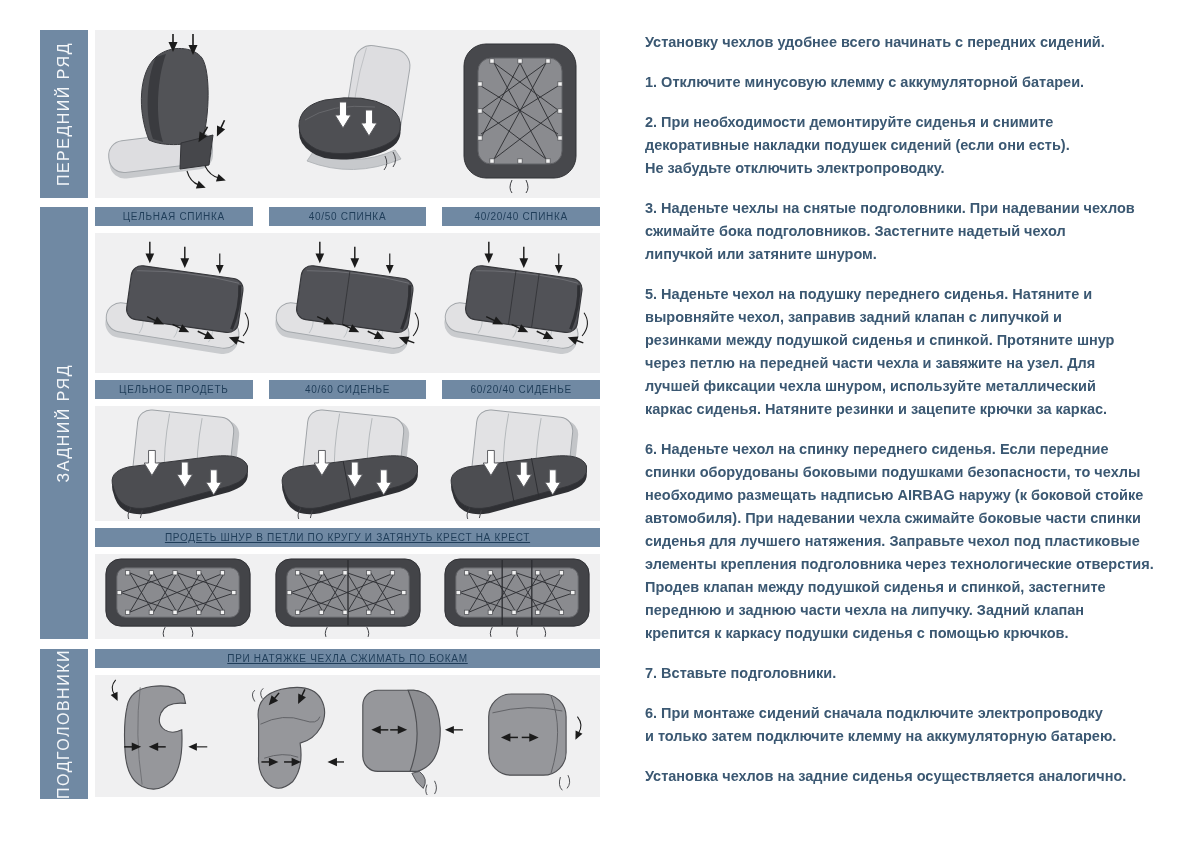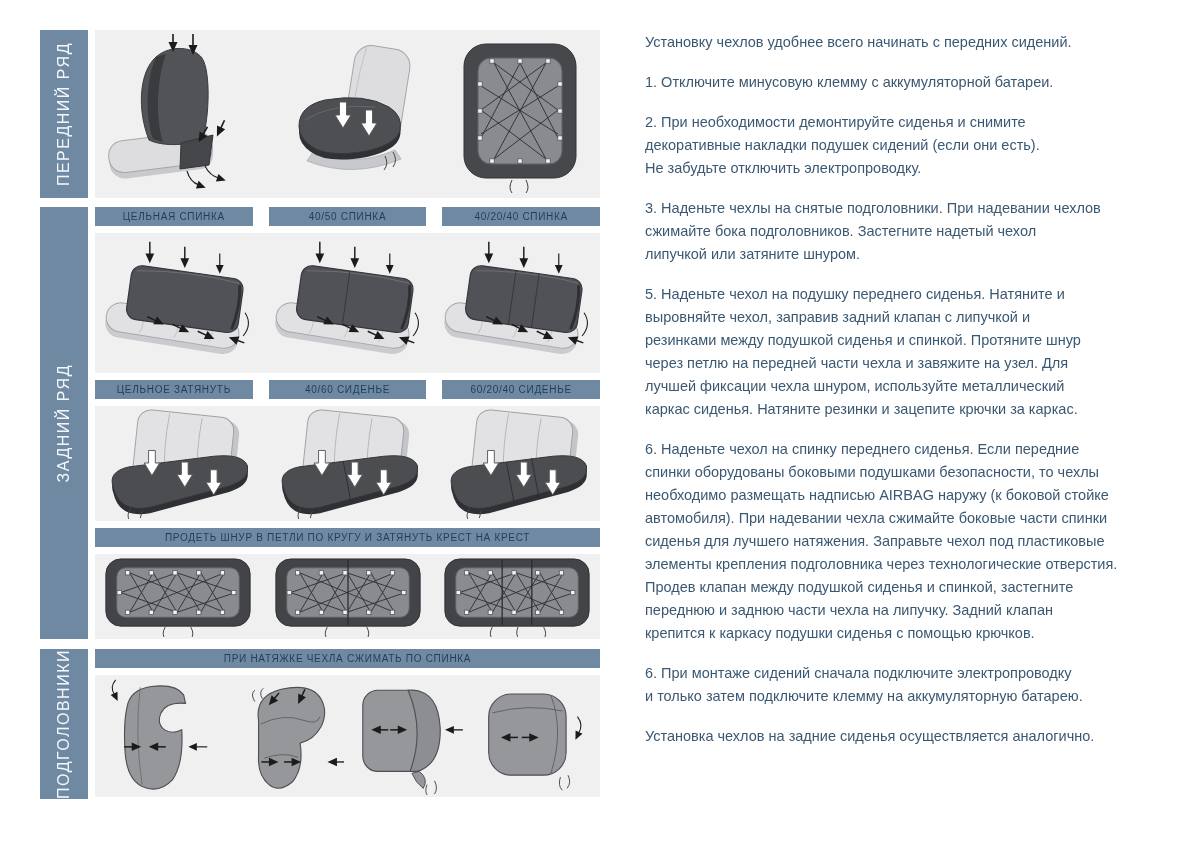--- a/index.html
+++ b/index.html
@@ -14,30 +14,30 @@
           align-items:center; justify-content:center; }
   .side span { writing-mode:vertical-rl; transform:rotate(180deg);
                color:#f3f6f9; font-size:16px; letter-spacing:1.5px; white-space:nowrap; }
   .content { width:505px; display:flex; flex-direction:column; }
   .content > * { margin-bottom:7px; }
   .content > *:last-child { margin-bottom:0; }
   .banner-row { display:flex; gap:16px;border-radius:9px; }
   .banner { background:#7089a3; color:#1f3d59; height:19px; flex:1;
             display:flex; align-items:center; justify-content:center;
             font-size:10px; letter-spacing:0.7px; white-space:nowrap; }
-  .banner.full { flex:none; width:100%; }
+  .banner.full { flex:none; width:100%;text-decoration:underline; }
   .panel { background:#f0f0f1; display:flex; justify-content:space-between;
            align-items:center; padding:2px 4px; }
   .panel.center { justify-content:space-around; }
   svg.ill { display:block; }
 
   
   .right { position:absolute; left:645px; top:31px; width:545px;
            color:#3b5872; font-size:14.5px; line-height:23px; }
-  .right p { white-space:pre-line; margin-bottom:17px; }
+  .right p { white-space:pre-line; margin-bottom:17px;font-weight:bold; }
   .right p:last-child { margin-bottom:0; }
 </style>
 </head>
 <body>
 
 <div class="page">
 
   <div class="left">
 
     <section class="sec">
@@ -254,21 +254,21 @@
               </g>
             <path d="M148,80 q8,12 -2,24" fill="none" stroke="#1b1b1b" stroke-width="1.1"></path>
             <g transform="translate(136,107) rotate(200)">
                 <line x1="-12" y1="0" x2="-4" y2="0" stroke="#1b1b1b" stroke-width="1.5"></line>
                 <path d="M-5,-4.5 L-5,4.5 L5,0 Z" fill="#1b1b1b"></path>
               </g>
           </svg>
         </div>
 
         <div class="banner-row">
-          <div class="banner">ЦЕЛЬНОЕ ЗАТЯНУТЬ</div>
+          <div class="banner">ЦЕЛЬНОЕ ПРОДЕТЬ</div>
           <div class="banner">40/60 СИДЕНЬЕ</div>
           <div class="banner">60/20/40 СИДЕНЬЕ</div>
         </div>
 
         <div class="panel" style="height:115px">
 
           <svg class="ill" width="158" height="111" viewBox="0 0 158 115">
             <g transform="rotate(6 88 48)">
               <rect x="40" y="9" width="100" height="74" rx="14" fill="#c3c5c8"></rect>
               <rect x="34" y="6" width="100" height="74" rx="14" fill="#e2e2e4" stroke="#9ea2a6"></rect>
@@ -389,21 +389,21 @@
           </svg>
         </div>
       </div>
     </section>
 
     <section class="sec">
       <div class="side">
         <span>ПОДГОЛОВНИКИ</span>
       </div>
       <div class="content">
-        <div class="banner full">ПРИ НАТЯЖКЕ ЧЕХЛА СЖИМАТЬ ПО СПИНКА</div>
+        <div class="banner full">ПРИ НАТЯЖКЕ ЧЕХЛА СЖИМАТЬ ПО БОКАМ</div>
         <div class="panel center" style="height:122px">
 
           <svg class="ill" width="118" height="118" viewBox="0 0 120 125">
             <path d="M24,32 Q27,13 50,10 Q76,7 84,19 L86,28 Q66,26 60,38 Q55,50 64,56 Q72,61 82,56 Q84,92 72,109 Q58,124 40,116 Q24,108 22,80 Q20,50 24,32 Z" fill="#96979b" stroke="#4e4f53" stroke-width="1.2"></path>
             <path d="M38,11 Q32,60 40,114" fill="none" stroke="#6f7074"></path>
             <g transform="translate(34,74)">
                 <line x1="-13" y1="0" x2="-4" y2="0" stroke="#1b1b1b" stroke-width="1.6"></line>
                 <path d="M-5,-4.5 L-5,4.5 L5,0 Z" fill="#1b1b1b"></path>
               </g>
             <g transform="translate(52,74) rotate(180)">
@@ -502,17 +502,18 @@
 каркас сиденья. Натяните резинки и зацепите крючки за каркас.</p>
     <p>6. Наденьте чехол на спинку переднего сиденья. Если передние
 спинки оборудованы боковыми подушками безопасности, то чехлы
 необходимо размещать надписью AIRBAG наружу (к боковой стойке
 автомобиля). При надевании чехла сжимайте боковые части спинки
 сиденья для лучшего натяжения. Заправьте чехол под пластиковые
 элементы крепления подголовника через технологические отверстия.
 Продев клапан между подушкой сиденья и спинкой, застегните
 переднюю и заднюю части чехла на липучку. Задний клапан
 крепится к каркасу подушки сиденья с помощью крючков.</p>
+    <p>7. Вставьте подголовники.</p>
     <p>6. При монтаже сидений сначала подключите электропроводку
 и только затем подключите клемму на аккумуляторную батарею.</p>
     <p>Установка чехлов на задние сиденья осуществляется аналогично.</p>
   </div>
 </div>
 
 </body></html>

